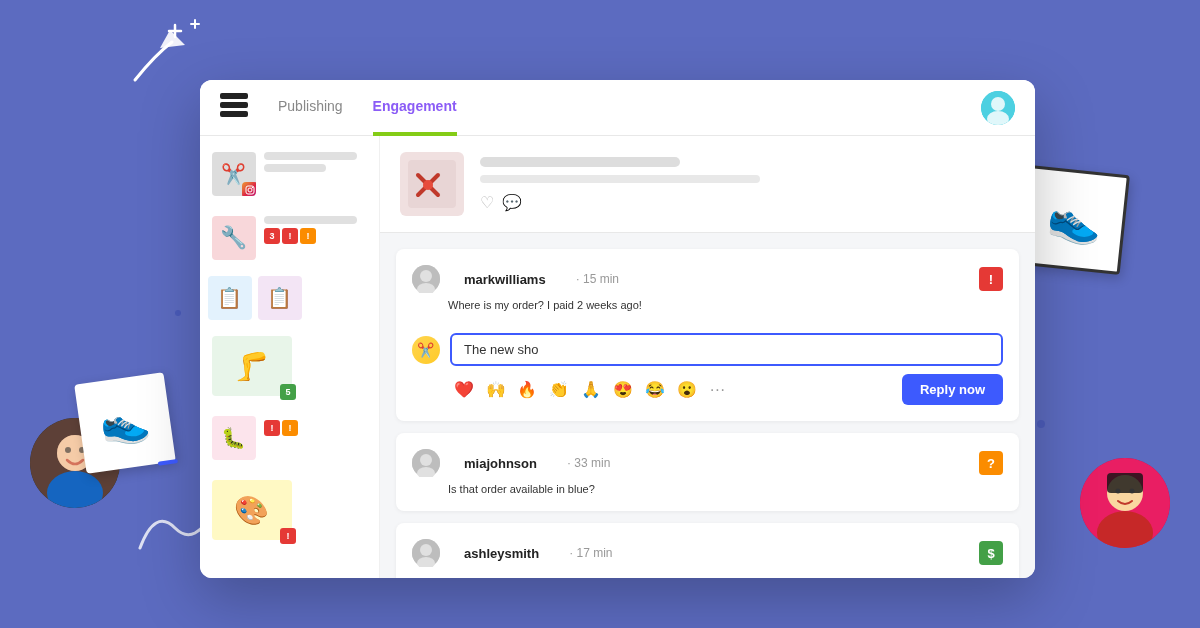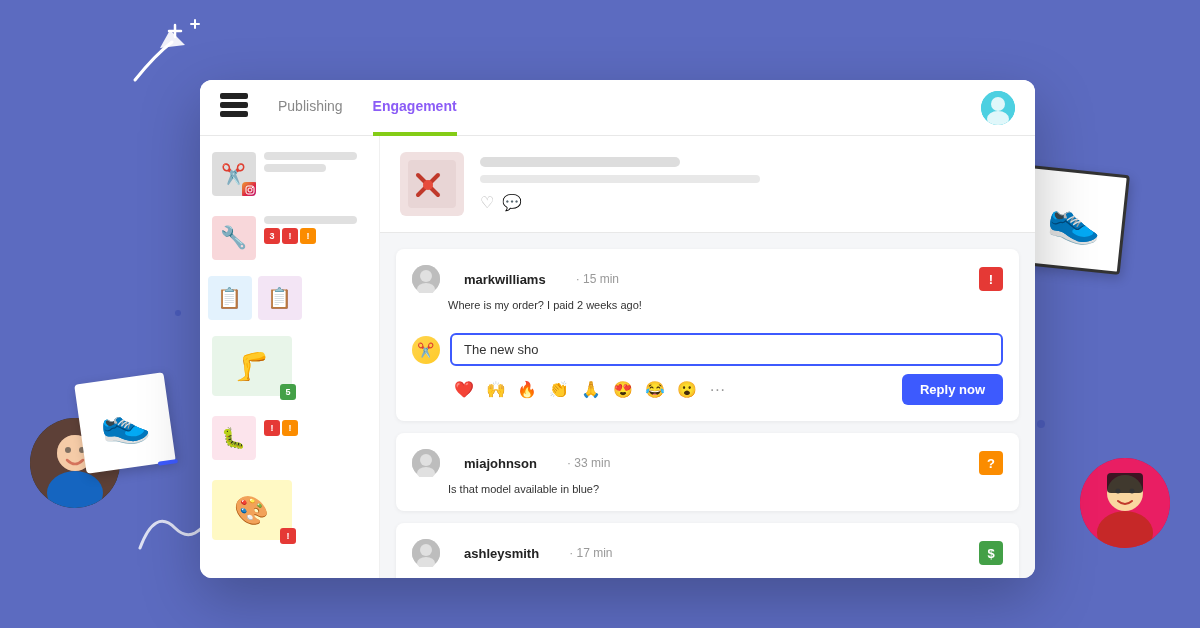--- a/index.html
+++ b/index.html
@@ -701,21 +701,21 @@
                   <circle cx="14" cy="14" r="14" fill="#bdbdbd"></circle>
                   <circle cx="14" cy="11" r="6" fill="#e0e0e0"></circle>
                   <ellipse cx="14" cy="24" rx="9" ry="6" fill="#e0e0e0"></ellipse>
                 </svg>
               </div>
               <span class="comment-username">miajohnson</span>
               <span class="comment-time">· <span>33 min</span></span>
             </div>
             <div class="comment-tag tag-orange">?</div>
           </div>
-          <div class="comment-text">Is that model available in blue?</div>
+          <div class="comment-text">Is that order available in blue?</div>
         </div>
 
         <div class="comment-card">
           <div class="comment-header">
             <div class="comment-user-info">
               <div class="comment-avatar">
                 <svg width="28" height="28" viewBox="0 0 28 28">
                   <circle cx="14" cy="14" r="14" fill="#bdbdbd"></circle>
                   <circle cx="14" cy="11" r="6" fill="#e0e0e0"></circle>
                   <ellipse cx="14" cy="24" rx="9" ry="6" fill="#e0e0e0"></ellipse>

